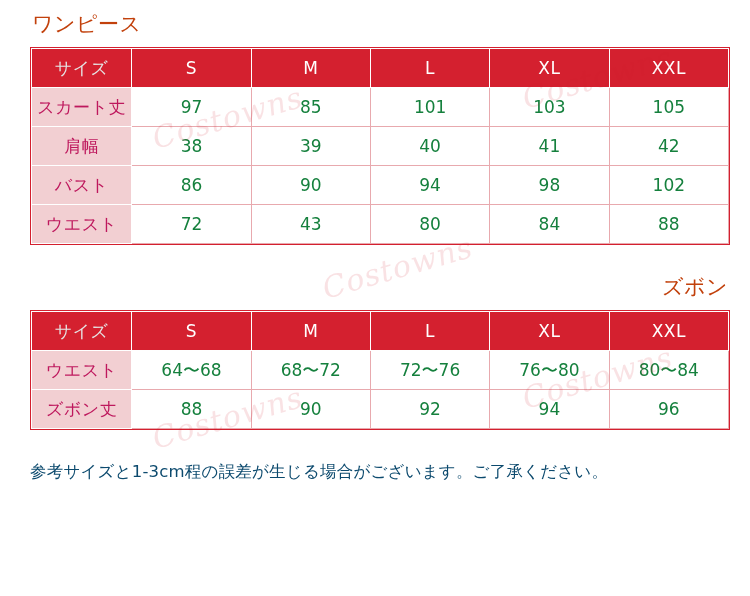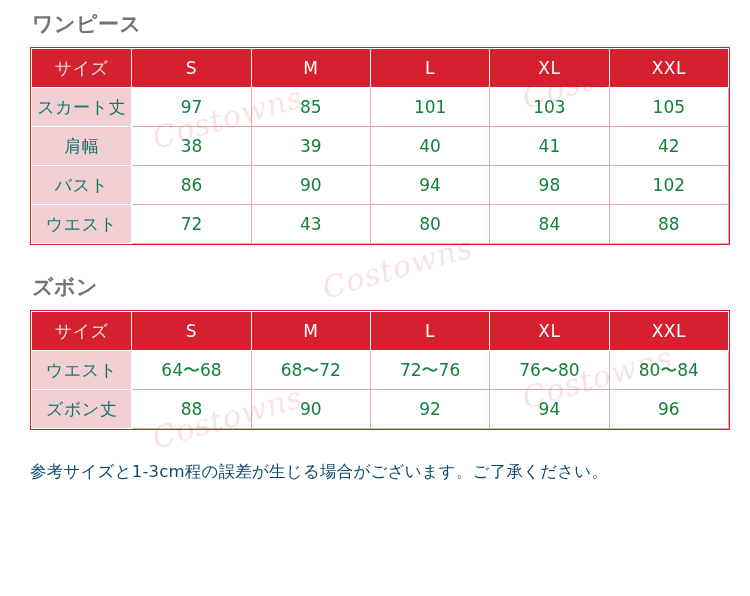--- a/index.html
+++ b/index.html
@@ -17,28 +17,29 @@
   }
   .page {
     position: relative;
     width: 750px;
     height: 596px;
     box-sizing: border-box;
     padding: 12px 22px 0 30px;
   }
   .section-title {
     font-size: 21px;
-    color: #737373;
-    font-weight: 700;
+    color: #c2410c;
+    font-weight: 400;
     letter-spacing: 0.5px;
     margin: 0 0 10px 2px;
     line-height: 1.2;
   }
   .section-title.second {
     margin-top: 26px;
+    text-align: right;
   }
   table.size-table {
     border-collapse: collapse;
     width: 698px;
     table-layout: fixed;
     background: transparent;
   }
   table.size-table td {
     border: 1px solid #ffffff;
     text-align: center;
@@ -50,21 +51,21 @@
   
   table.size-table tr.header-row td {
     background: #d4202f;
     color: #ffffff;
     font-size: 17px;
     letter-spacing: 0.5px;
   }
   
   table.size-table td.row-head {
     background: #f2cfd2;
-    color: #0f766e;
+    color: #be185d;
     letter-spacing: 0.5px;
   }
   
   table.size-table td.data {
     background: transparent;
     color: #15803d;
     border: 1px solid #e8a9ae;
     margin-top: 35px;
   }
   table.size-table tr.header-row td.row-head {

